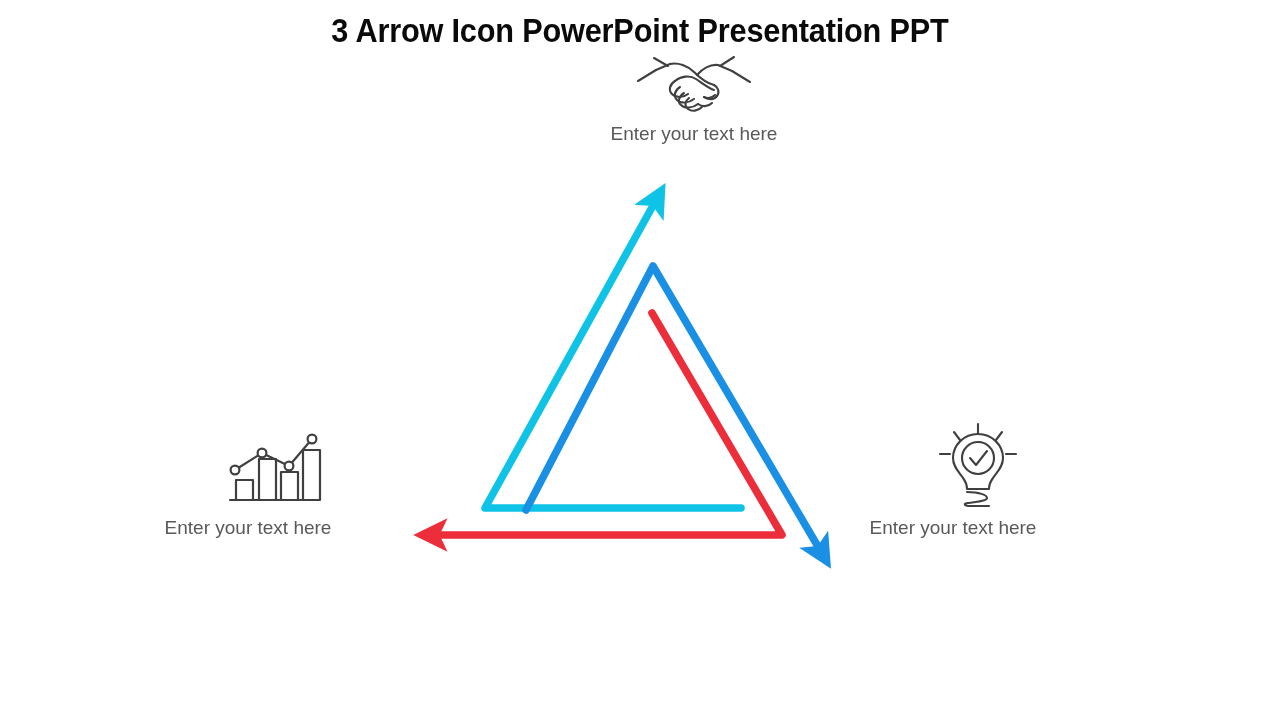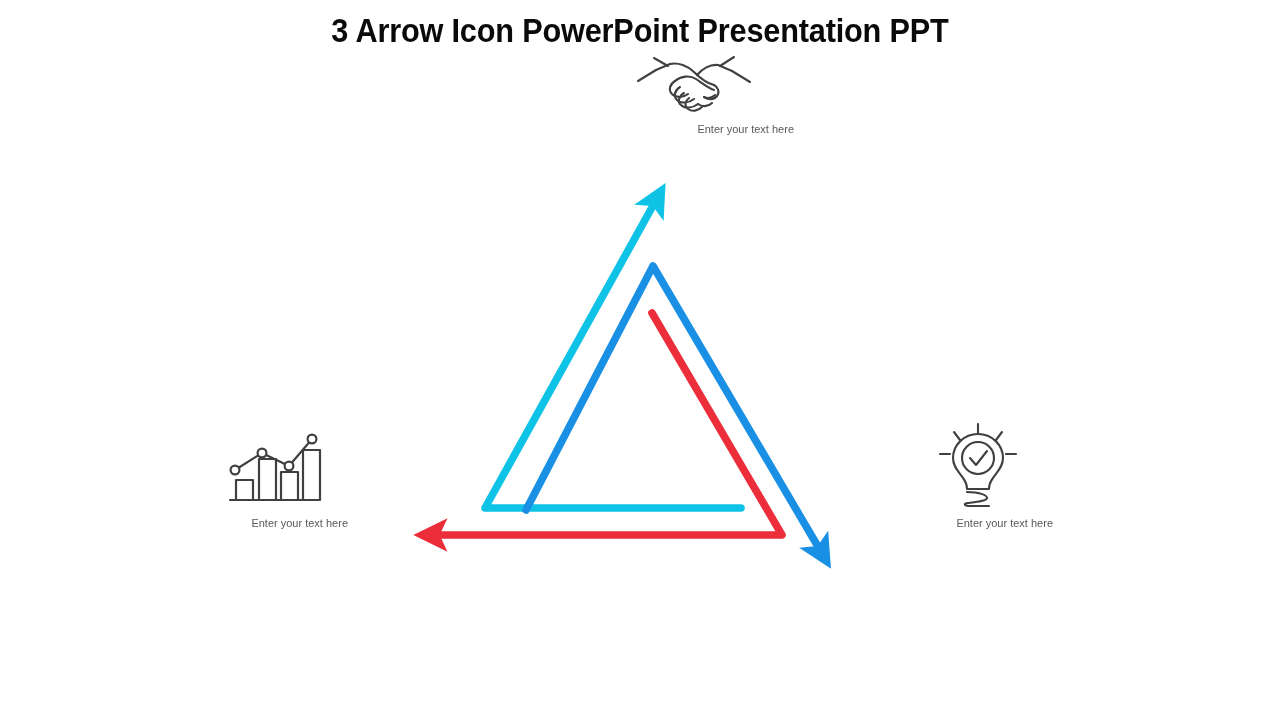--- a/index.html
+++ b/index.html
@@ -35,23 +35,23 @@
     color: #0a0a0a;
     transform: scaleX(0.93);
     transform-origin: center top;
     white-space: nowrap;
   }
 
   
   .node-label {
     position: absolute;
     font-family: "Liberation Sans", sans-serif;
-    font-size: 11px;
+    font-size: 19px;
     color: #595959;
-    text-align: right;
+    text-align: center;
     white-space: nowrap;
   }
 
   
   .icon-block {
     position: absolute;
   }
   .icon-block svg {
     display: block;
   }

